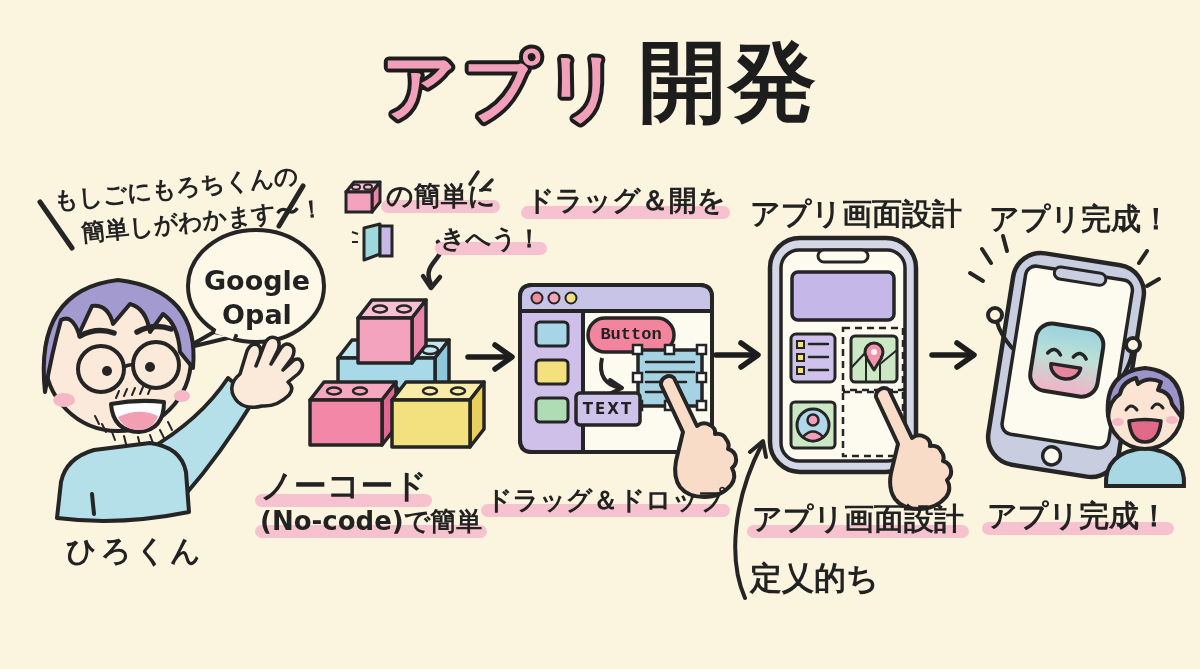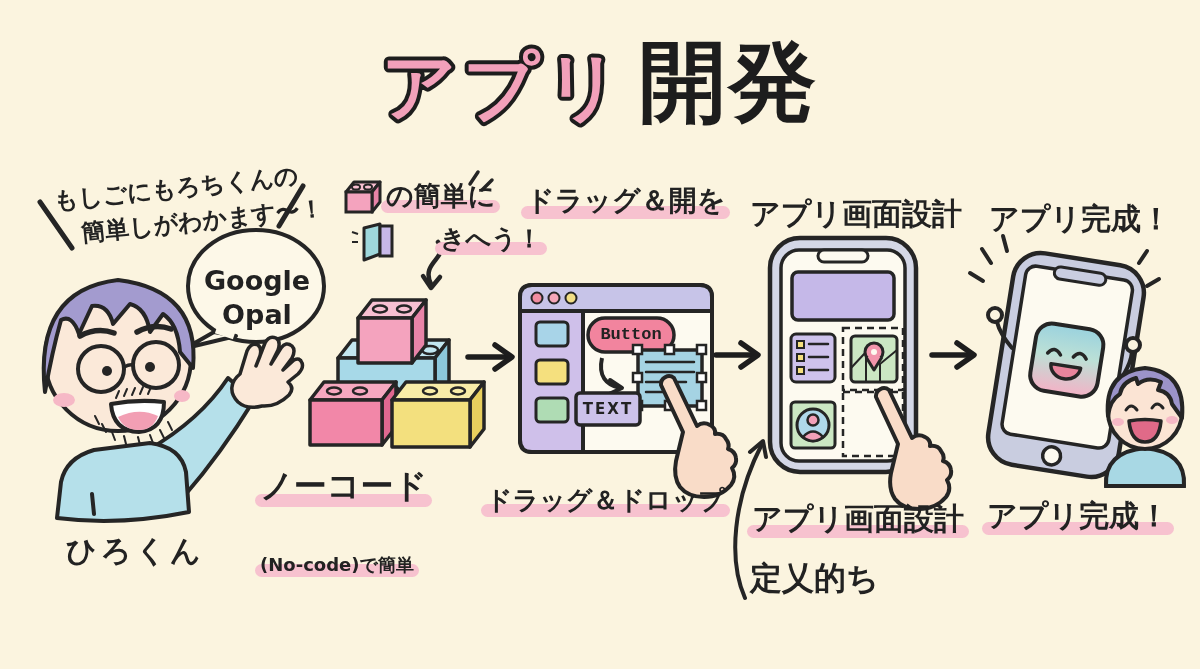--- a/index.html
+++ b/index.html
@@ -9,21 +9,21 @@
   .abs { position:absolute; white-space:nowrap; }
   .hl { position:relative; z-index:1; }
   .hl::after { content:''; position:absolute; left:-5px; right:-5px; bottom:-2px; height:13px; background:#F7C2CF; border-radius:7px; z-index:-1; }
   .note-tl { left:55px; top:170px; font-size:24px; font-weight:bold; transform:rotate(-6deg); line-height:1.45; }
   .note-tl .l2 { margin-left:24px; }
   .speech { left:196px; top:256px; width:122px; text-align:center; font-size:27px; font-weight:bold; line-height:1.25;margin-top:8px; }
   .charname { left:66px; top:531px; font-size:30px; font-weight:bold; letter-spacing:4px; }
   .s1note1 { left:386px; top:178px; font-size:27px; font-weight:bold; }
   .s1note2 { left:396px; top:222px; font-size:25px; font-weight:bold;margin-left:44px; }
   .s1label { left:260px; top:466px; width:260px; text-align:left; font-size:33px; font-weight:bold; line-height:1.22; }
-  .s1label .sub { font-size:18px;margin-top:48px; }
+  .s1label .sub { font-size:26px; }
   .s2note { left:526px; top:180px; font-size:28px; font-weight:bold; line-height:1.5; }
   .s2label { left:486px; top:483px; width:215px; text-align:center; font-size:26px; font-weight:bold; }
   .btnlabel { left:588px; top:318px; width:86px; height:34px; line-height:34px; text-align:center; font-size:17px; font-weight:bold;font-family:Liberation Mono, monospace; }
   .textlabel { left:576px; top:393px; width:64px; height:32px; line-height:32px; text-align:center; font-size:15px; font-weight:bold; letter-spacing:2px; }
   .s3top { left:736px; top:194px; width:240px; text-align:center; font-size:30px; font-weight:bold; }
   .s3bottom { left:738px; top:499px; width:240px; text-align:center; font-size:30px; font-weight:bold; }
   .s3note { left:750px; top:557px; font-size:32px; font-weight:bold; }
   .s4top { left:985px; top:199px; width:190px; text-align:center; font-size:30px; font-weight:bold; }
   .s4bottom { left:983px; top:496px; width:190px; text-align:center; font-size:30px; font-weight:bold; }
 </style>

